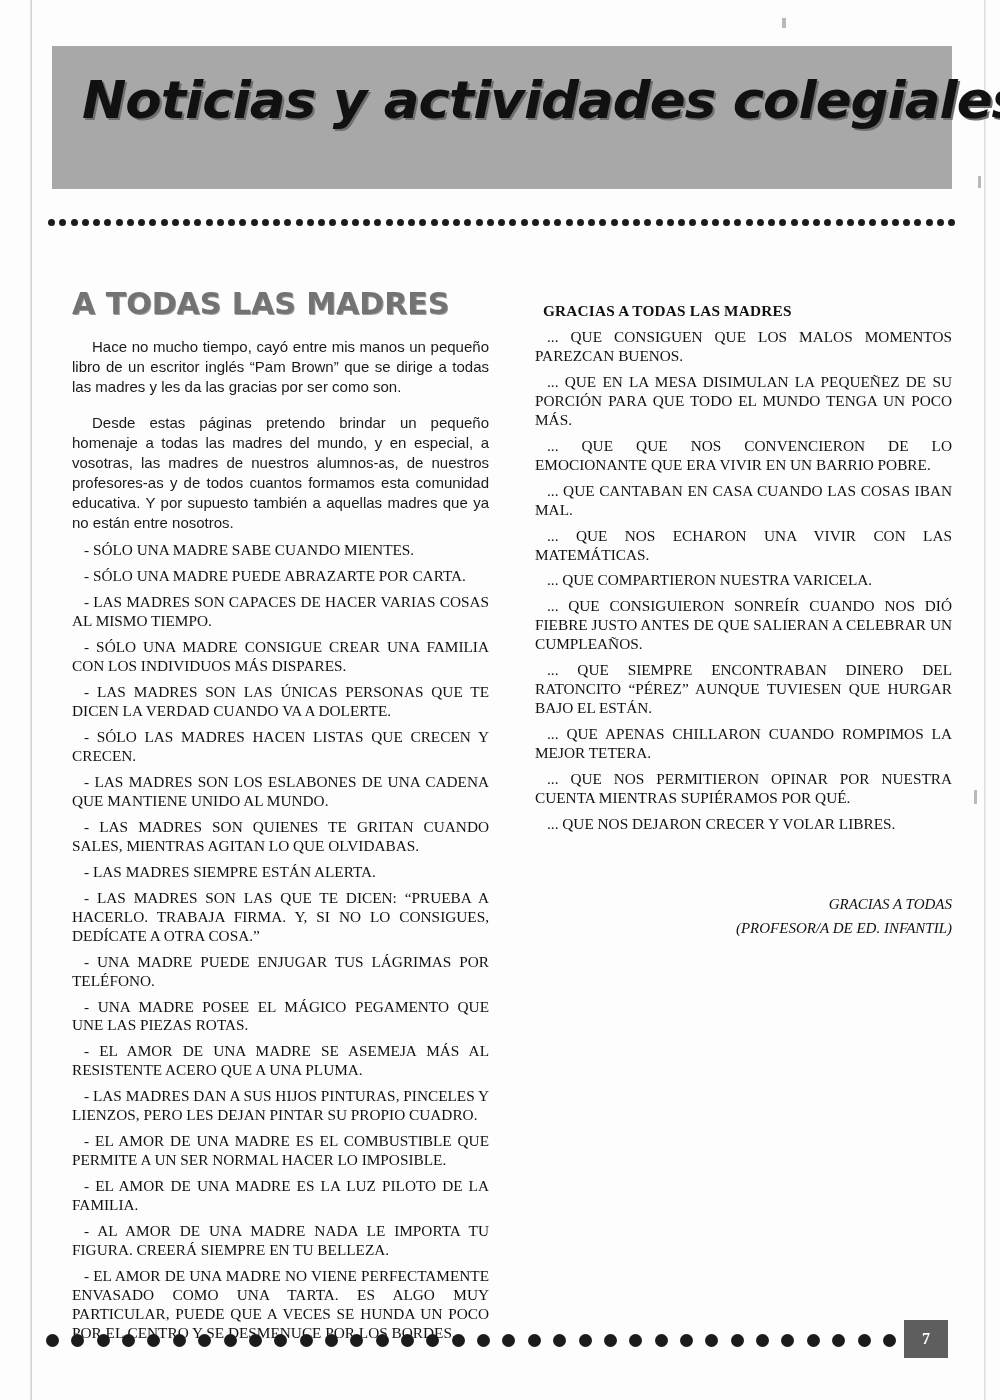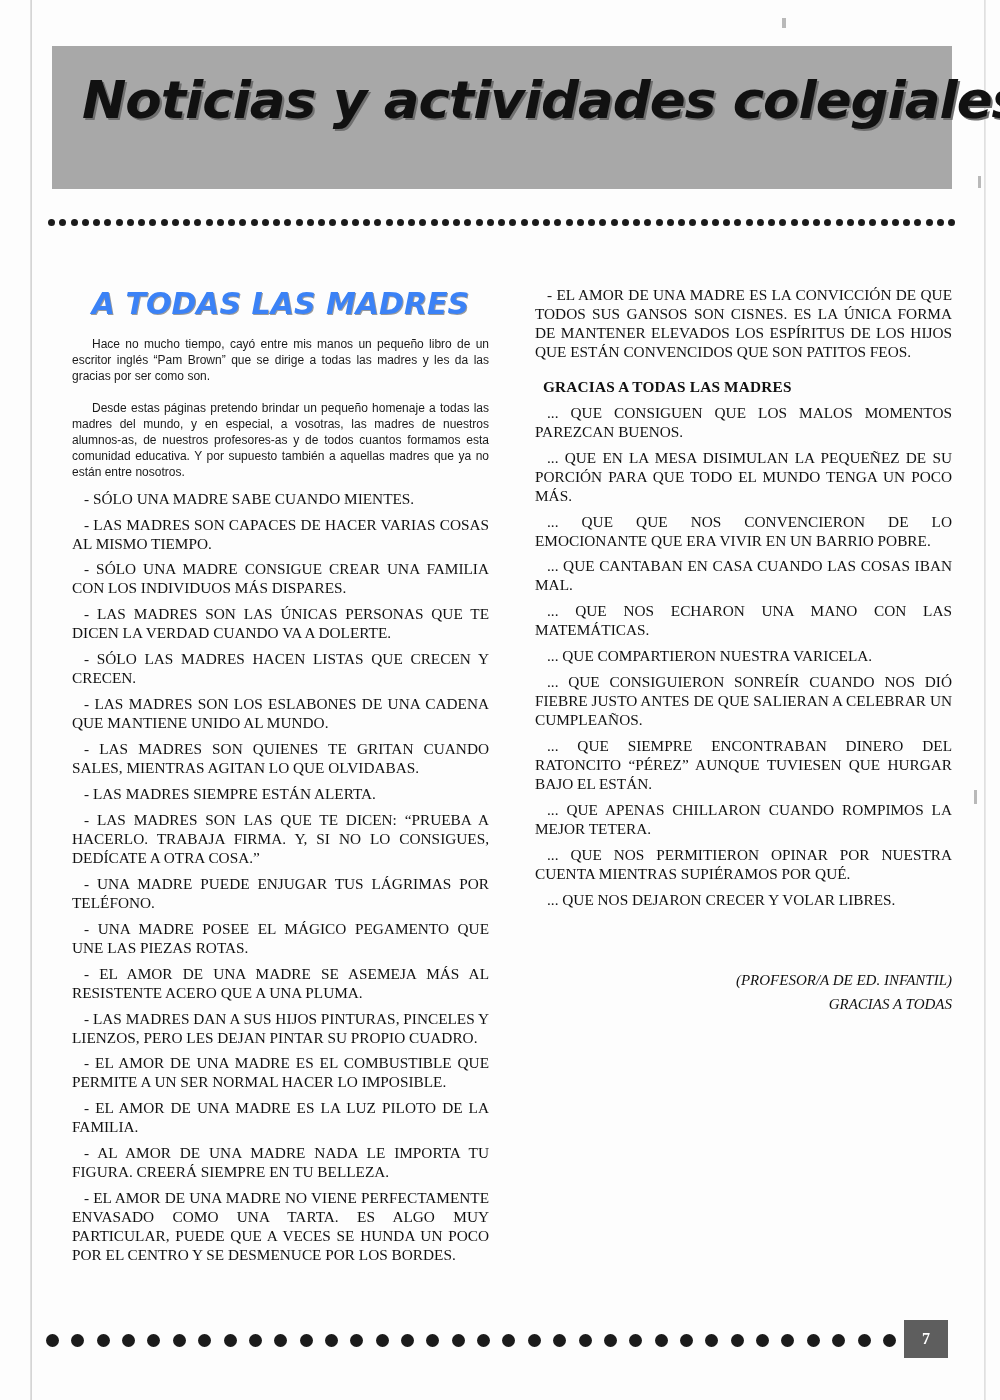--- a/index.html
+++ b/index.html
@@ -104,32 +104,30 @@
     display: flex;
     gap: 46px;
   }
   .col {
     width: 417px;
   }
 
   .article-title {
     font-family: "DejaVu Sans", sans-serif;
     font-weight: 700;
-    font-style: italic;
     font-size: 30px;
     letter-spacing: 0px;
-    color: #3b82f6;
-    text-align: center;
+    color: #737373;
     margin: 0 0 14px 0;
     text-shadow: 1px 1px 0 #9a9a9a;
   }
 
   p.intro {
     font-family: "Liberation Sans", sans-serif;
-    font-size: 12px;
+    font-size: 15px;
     line-height: 1.33;
     text-align: justify;
     margin: 16px 0 9px 0;
     text-indent: 20px;
     color: #1a1a1a;
   }
 
   p.caps {
     font-family: "Liberation Serif", serif;
     font-size: 15.3px;
@@ -284,58 +282,58 @@
 
   <div class="columns">
 
     <div class="col">
       <h1 class="article-title">A TODAS LAS MADRES</h1>
 
       <p class="intro">Hace no mucho tiempo, cayó entre mis manos un pequeño libro de un escritor inglés “Pam Brown” que se dirige a todas las madres y les da las gracias por ser como son.</p>
       <p class="intro">Desde estas páginas pretendo brindar un pequeño homenaje a todas las madres del mundo, y en especial, a vosotras, las madres de nuestros alumnos-as, de nuestros profesores-as y de todos cuantos formamos esta comunidad educativa. Y por supuesto también a aquellas madres que ya no están entre nosotros.</p>
 
       <p class="caps">- SÓLO UNA MADRE SABE CUANDO MIENTES.</p>
+      <p class="caps">- SÓLO UNA MADRE PUEDE ABRAZARTE POR CARTA.</p>
       <p class="caps">- LAS MADRES SON CAPACES DE HACER VARIAS COSAS AL MISMO TIEMPO.</p>
       <p class="caps">- SÓLO UNA MADRE CONSIGUE CREAR UNA FAMILIA CON LOS INDIVIDUOS MÁS DISPARES.</p>
       <p class="caps">- LAS MADRES SON LAS ÚNICAS PERSONAS QUE TE DICEN LA VERDAD CUANDO VA A DOLERTE.</p>
       <p class="caps">- SÓLO LAS MADRES HACEN LISTAS QUE CRECEN Y CRECEN.</p>
       <p class="caps">- LAS MADRES SON LOS ESLABONES DE UNA CADENA QUE MANTIENE UNIDO AL MUNDO.</p>
       <p class="caps">- LAS MADRES SON QUIENES TE GRITAN CUANDO SALES, MIENTRAS AGITAN LO QUE OLVIDABAS.</p>
       <p class="caps">- LAS MADRES SIEMPRE ESTÁN ALERTA.</p>
       <p class="caps">- LAS MADRES SON LAS QUE TE DICEN: “PRUEBA A HACERLO. TRABAJA FIRMA. Y, SI NO LO CONSIGUES, DEDÍCATE A OTRA COSA.”</p>
       <p class="caps">- UNA MADRE PUEDE ENJUGAR TUS LÁGRIMAS POR TELÉFONO.</p>
       <p class="caps">- UNA MADRE POSEE EL MÁGICO PEGAMENTO QUE UNE LAS PIEZAS ROTAS.</p>
       <p class="caps">- EL AMOR DE UNA MADRE SE ASEMEJA MÁS AL RESISTENTE ACERO QUE A UNA PLUMA.</p>
       <p class="caps">- LAS MADRES DAN A SUS HIJOS PINTURAS, PINCELES Y LIENZOS, PERO LES DEJAN PINTAR SU PROPIO CUADRO.</p>
       <p class="caps">- EL AMOR DE UNA MADRE ES EL COMBUSTIBLE QUE PERMITE A UN SER NORMAL HACER LO IMPOSIBLE.</p>
       <p class="caps">- EL AMOR DE UNA MADRE ES LA LUZ PILOTO DE LA FAMILIA.</p>
       <p class="caps">- AL AMOR DE UNA MADRE NADA LE IMPORTA TU FIGURA. CREERÁ SIEMPRE EN TU BELLEZA.</p>
       <p class="caps">- EL AMOR DE UNA MADRE NO VIENE PERFECTAMENTE ENVASADO COMO UNA TARTA. ES ALGO MUY PARTICULAR, PUEDE QUE A VECES SE HUNDA UN POCO POR EL CENTRO Y SE DESMENUCE POR LOS BORDES.</p>
     </div>
 
     <div class="col">
-      <p class="caps">- EL AMOR DE UNA MADRE ES LA CONVICCIÓN DE QUE TODOS SUS GANSOS SON CISNES. ES LA ÚNICA FORMA DE MANTENER ELEVADOS LOS ESPÍRITUS DE LOS HIJOS QUE ESTÁN CONVENCIDOS QUE SON PATITOS FEOS.</p>
 
       <div class="subhead">GRACIAS A TODAS LAS MADRES</div>
 
       <p class="caps">... QUE CONSIGUEN QUE LOS MALOS MOMENTOS PAREZCAN BUENOS.</p>
       <p class="caps">... QUE EN LA MESA DISIMULAN LA PEQUEÑEZ DE SU PORCIÓN PARA QUE TODO EL MUNDO TENGA UN POCO MÁS.</p>
       <p class="caps">... QUE QUE NOS CONVENCIERON DE LO EMOCIONANTE QUE ERA VIVIR EN UN BARRIO POBRE.</p>
       <p class="caps">... QUE CANTABAN EN CASA CUANDO LAS COSAS IBAN MAL.</p>
-      <p class="caps">... QUE NOS ECHARON UNA MANO CON LAS MATEMÁTICAS.</p>
+      <p class="caps">... QUE NOS ECHARON UNA VIVIR CON LAS MATEMÁTICAS.</p>
       <p class="caps">... QUE COMPARTIERON NUESTRA VARICELA.</p>
       <p class="caps">... QUE CONSIGUIERON SONREÍR CUANDO NOS DIÓ FIEBRE JUSTO ANTES DE QUE SALIERAN A CELEBRAR UN CUMPLEAÑOS.</p>
       <p class="caps">... QUE SIEMPRE ENCONTRABAN DINERO DEL RATONCITO “PÉREZ” AUNQUE TUVIESEN QUE HURGAR BAJO EL ESTÁN.</p>
       <p class="caps">... QUE APENAS CHILLARON CUANDO ROMPIMOS LA MEJOR TETERA.</p>
       <p class="caps">... QUE NOS PERMITIERON OPINAR POR NUESTRA CUENTA MIENTRAS SUPIÉRAMOS POR QUÉ.</p>
       <p class="caps">... QUE NOS DEJARON CRECER Y VOLAR LIBRES.</p>
 
       <div class="signature">
+        <div>GRACIAS A TODAS</div>
         <div>(PROFESOR/A DE ED. INFANTIL)</div>
-        <div>GRACIAS A TODAS</div>
       </div>
     </div>
   </div>
 
   <div class="dot-rule dot-rule-bottom">
     <span class="dot"></span>
       <span class="dot"></span>
       <span class="dot"></span>
       <span class="dot"></span>
       <span class="dot"></span>

